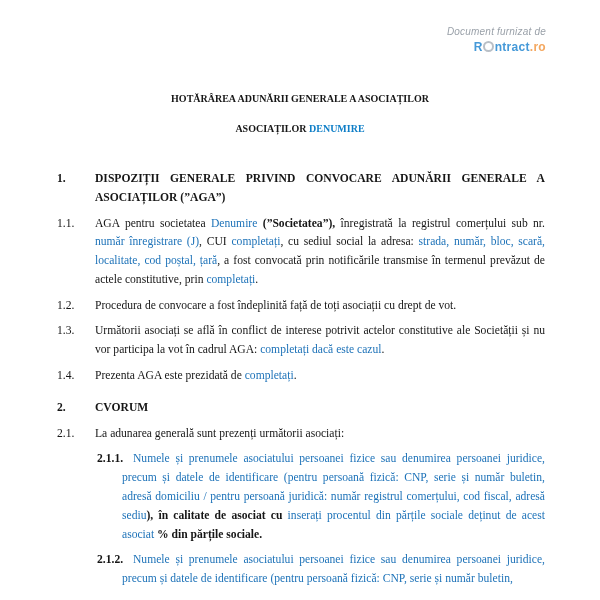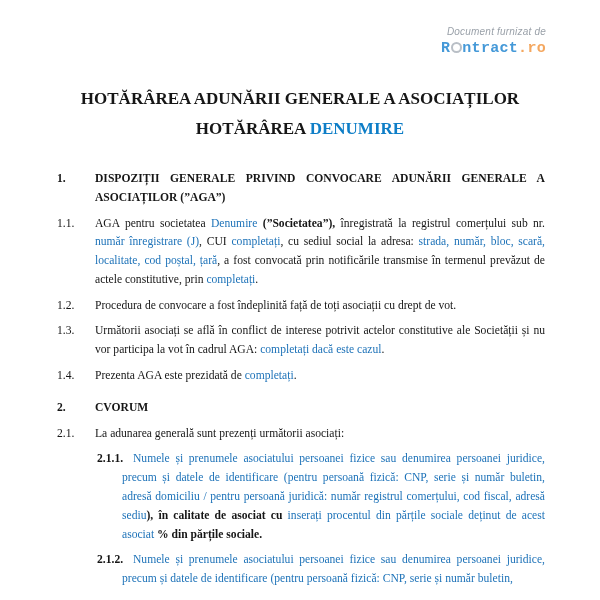--- a/index.html
+++ b/index.html
@@ -14,33 +14,33 @@
   
   .watermark {
     position: absolute; top: 26px; right: 54px;
     text-align: right;
     font-family: "Liberation Sans", sans-serif;
   }
   .provider {
     font-size: 10px; font-style: italic;
     color: var(--wm-gray, #9aa1a9); letter-spacing: 0.2px;
   }
-  .logo { margin-top: 3px; font-size: 15px; font-weight: bold; letter-spacing: 0.3px; font-family: Liberation Mono, monospace; }
+  .logo { margin-top: 3px; font-size: 12px; font-weight: bold; letter-spacing: 0.3px; }
   .logo-blue { color: var(--logo-blue, #4599d8); }
   .logo-orange { color: var(--logo-orange, #f4a75f); }
   .ring {
     display: inline-block; width: 7px; height: 7px;
     border: 2.2px solid #b9bfc6; border-radius: 50%;
     vertical-align: -1px; margin: 0 0.5px;
   }
 
   
   .title-block {
     padding-top: 84px; text-align: center;
-    font-weight: bold; font-size: 17px;
+    font-weight: bold; font-size: 10px;
   }
   .title-line { line-height: 30px; }
 
   
   .doc-body { margin: 26px 55px 0 57px; font-size: 11.6px; }
   .row { position: relative; margin-bottom: 7px; line-height: 1.62; text-align: justify; }
   .row .num { position: absolute; left: 0; top: 0; }
   .row .txt { display: block; margin-left: 38px; }
   .row.heading { font-weight: bold; margin-top: 13px; }
   .row.lvl3 { margin-top: 3px; }
@@ -57,21 +57,21 @@
 
 <div class="page">
 
   <div class="watermark">
     <div class="provider">Document furnizat de</div>
     <div class="logo"><span class="logo-blue">R</span><span class="ring"></span><span class="logo-blue">ntract</span><span class="logo-orange">.ro</span></div>
   </div>
 
   <div class="title-block">
     <div class="title-line"><span class="run-b">HOTĂRÂREA ADUNĂRII GENERALE A ASOCIAȚILOR</span></div>
-    <div class="title-line"><span class="run-b">HOTĂRÂREA </span><span class="run-pb">DENUMIRE</span></div>
+    <div class="title-line"><span class="run-b">ASOCIAȚILOR </span><span class="run-pb">DENUMIRE</span></div>
   </div>
 
   <div class="doc-body" id="doc-body">
   <div class="row lvl1 heading">
     <span class="num">1.</span>
     <span class="txt"><span class="run-b">DISPOZIȚII GENERALE PRIVIND CONVOCARE ADUNĂRII GENERALE A ASOCIAȚILOR (”AGA”)</span></span>
   </div>
 
   <div class="row lvl2">
     <span class="num">1.1.</span>

